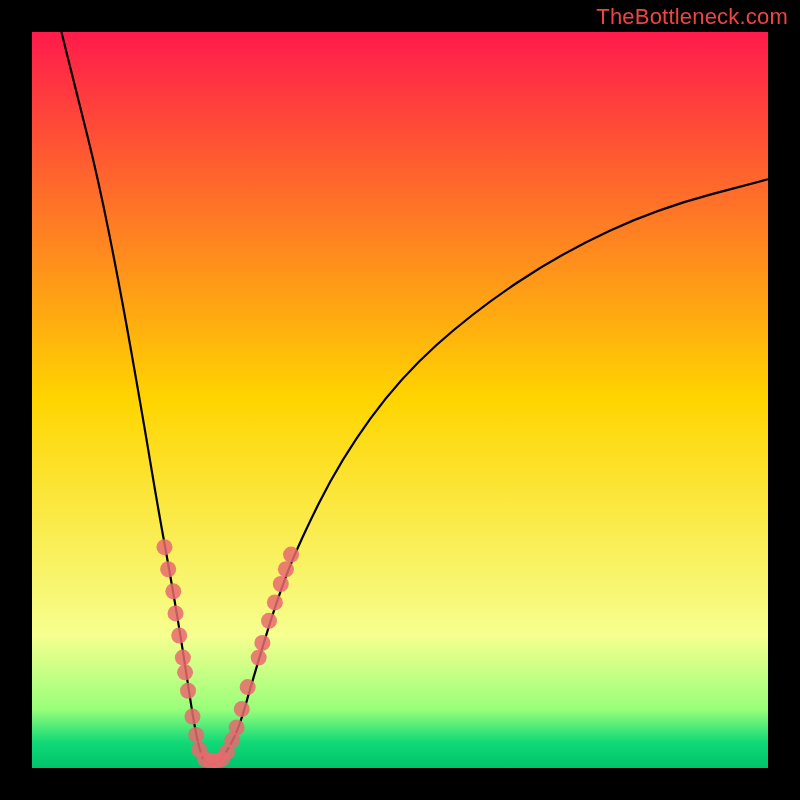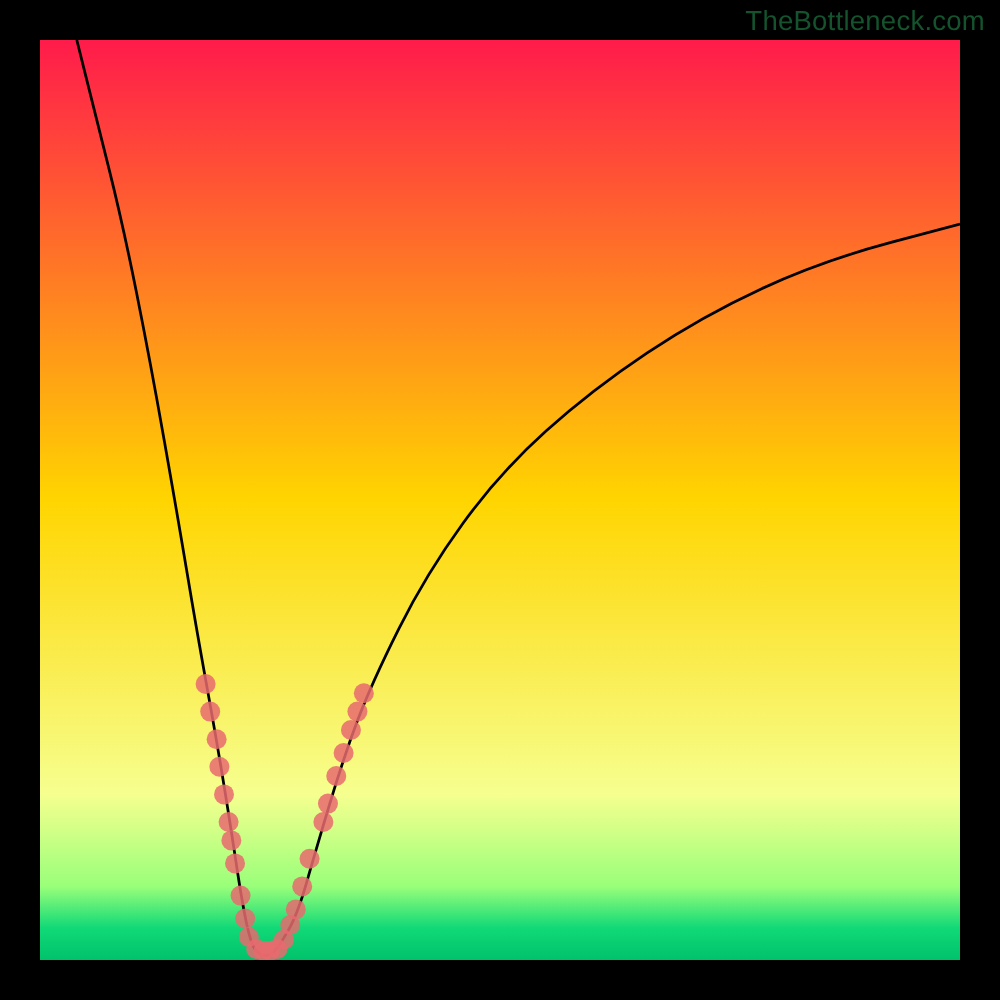--- a/index.html
+++ b/index.html
@@ -18,21 +18,21 @@
   }
   svg {
     position: absolute;
     top: 0;
     left: 0;
   }
   .watermark {
     position: absolute;
     top: 4px;
     right: 12px;
-    color: #14532d;
+    color: #ef4444;
     font-size: 22px;
     letter-spacing: 0.2px;
     font-weight: 400;
   }
 </style>
 </head>
 <body>
 
 <div class="stage">
   <svg id="chart-svg" width="800" height="800" viewBox="0 0 800 800">

